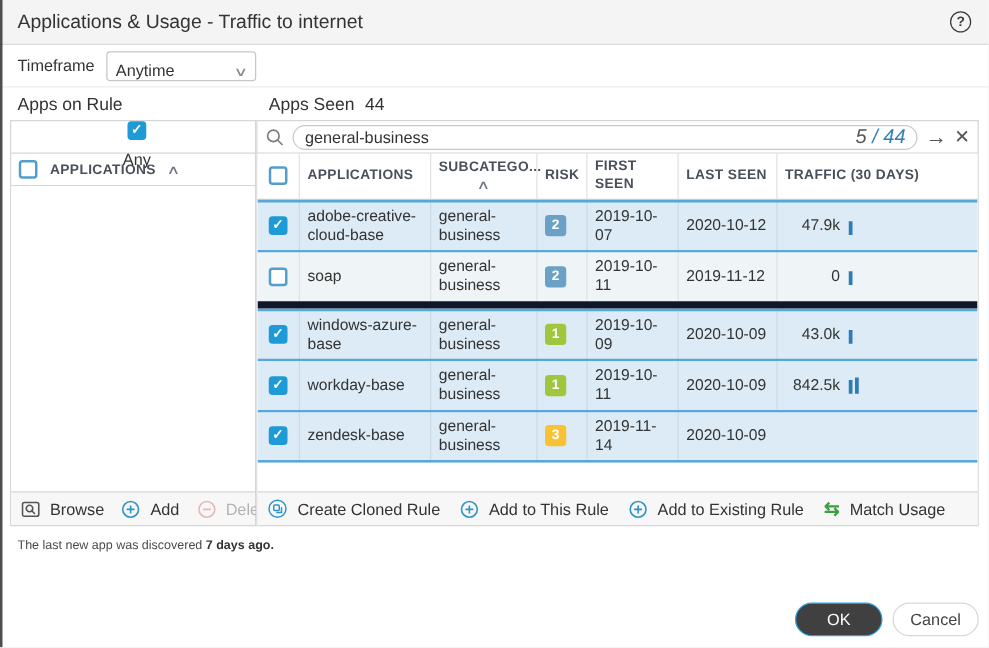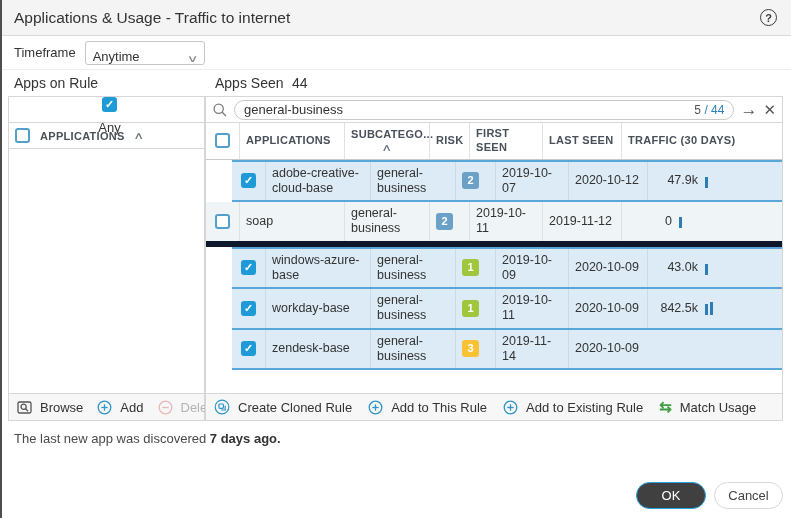--- a/index.html
+++ b/index.html
@@ -56,21 +56,21 @@
 
   .ptoolbar { height:27px; border-top:1px solid #d6d6d6; background:#f7f7f7; display:flex; align-items:center; gap:14px; padding:0 8px; flex:0 0 auto; }
   .tool { display:flex; align-items:center; gap:8px; color:#333; cursor:pointer; white-space:nowrap; }
   .tool.disabled { color:#b3b3b3; cursor:default; }
   .tool svg { display:block; }
 
   
   .search-row { height:26px; border-bottom:1px solid #d6d6d6; display:flex; align-items:center; padding:0 6px; gap:6px; }
   .search-pill { flex:1; height:20px; border:1px solid #c9c9c9; border-radius:10px; display:flex; align-items:center; padding:0 9px; background:#fff; }
   .search-pill .q { color:#333; }
-  .match-count { margin-left:auto; font-size:12px; }
+  .match-count { margin-left:auto; font-size:16px;font-style:italic; }
   .match-count .cur { color:#555; }
   .match-count .tot { color:#2f7fb8; }
   .sicon { color:#555; font-size:15px; cursor:pointer; line-height:1; }
   .sicon.arrow { font-size:17px; }
 
   
   .thead { display:flex; border-bottom:1px solid #c9c9c9; background:#fff; flex:0 0 auto; }
   .thead .hc { display:flex; flex-direction:column; justify-content:center; padding:4px 6px; border-right:1px solid #e2e2e2; min-height:34px; }
   .thead .hc:last-child { border-right:none; }
   .hc .col-label { line-height:1.25; }
@@ -78,38 +78,38 @@
   .c0 { width:34px; align-items:center; }
   .c1 { width:105px; }
   .c2 { width:85px; }
   .c3 { width:40px;text-align:center; }
   .c4 { width:73px; }
   .c5 { width:79px; }
   .c6 { flex:1; }
 
   .rows { flex:1; overflow:hidden; background:#fff; }
   .trow { display:flex; align-items:stretch; min-height:33px; border-bottom:6px solid #0f172a; background:#eff4f6; }
-  .trow.sel { background:#dcebf6; border-top:2px solid #57a8d8; border-bottom:2px solid #57a8d8;margin-left:26px; }
+  .trow.sel { background:#dcebf6; border-top:2px solid #57a8d8; border-bottom:2px solid #57a8d8; }
   .trow.sel + .trow.sel { border-top:none; }
   .trow .tc { padding:4px 6px; border-right:1px solid rgba(0,0,0,0.07); display:flex; align-items:center; font-size:12.5px; line-height:1.22; color:#333; }
   .trow .tc:last-child { border-right:none; }
   .trow .tc.c0 { justify-content:center; }
   .app-txt, .sub-txt { word-break:break-word; }
   .badge { width:17px; height:17px; border-radius:3px; color:#fff; font-size:11px; font-weight:bold; display:flex; align-items:center; justify-content:center; }
   .traffic-cell { gap:7px; }
   .tval { min-width:44px; text-align:right; }
   .barbox { display:flex; align-items:flex-end; gap:2px; height:14px; }
   .bar { width:3px; background:#2e7cb5; }
 
   
   .rtoolbar { gap:16px; }
   .green { color:#3f9e43; font-size:15px; font-weight:bold; }
 
   
-  .note { position:absolute; left:14px; top:431px; font-size:13px; color:#4a4a4a; }
+  .note { position:absolute; left:14px; top:431px; font-size:10px; color:#4a4a4a; }
   .note b { color:#333; }
   .actions { position:absolute; right:8px; top:482px; display:flex; gap:8px; }
   .btn { height:27px; border-radius:14px; display:flex; align-items:center; justify-content:center; font-size:13px; cursor:pointer; }
   .btn.ok { width:70px; background:#404040; color:#fff; border:1px solid #24a3e3; }
   .btn.cancel { width:69px; background:#fff; color:#444; border:1px solid #d7d7d7; }
 </style>
 </head>
 <body>
 
 <div class="dialog">

